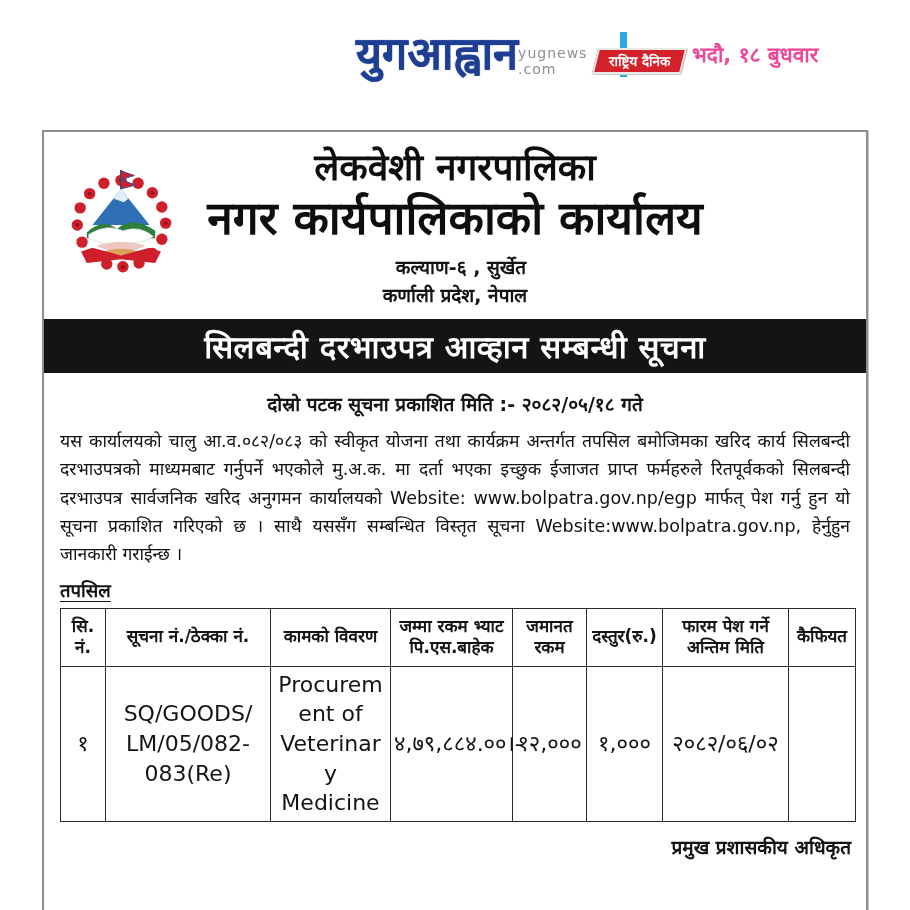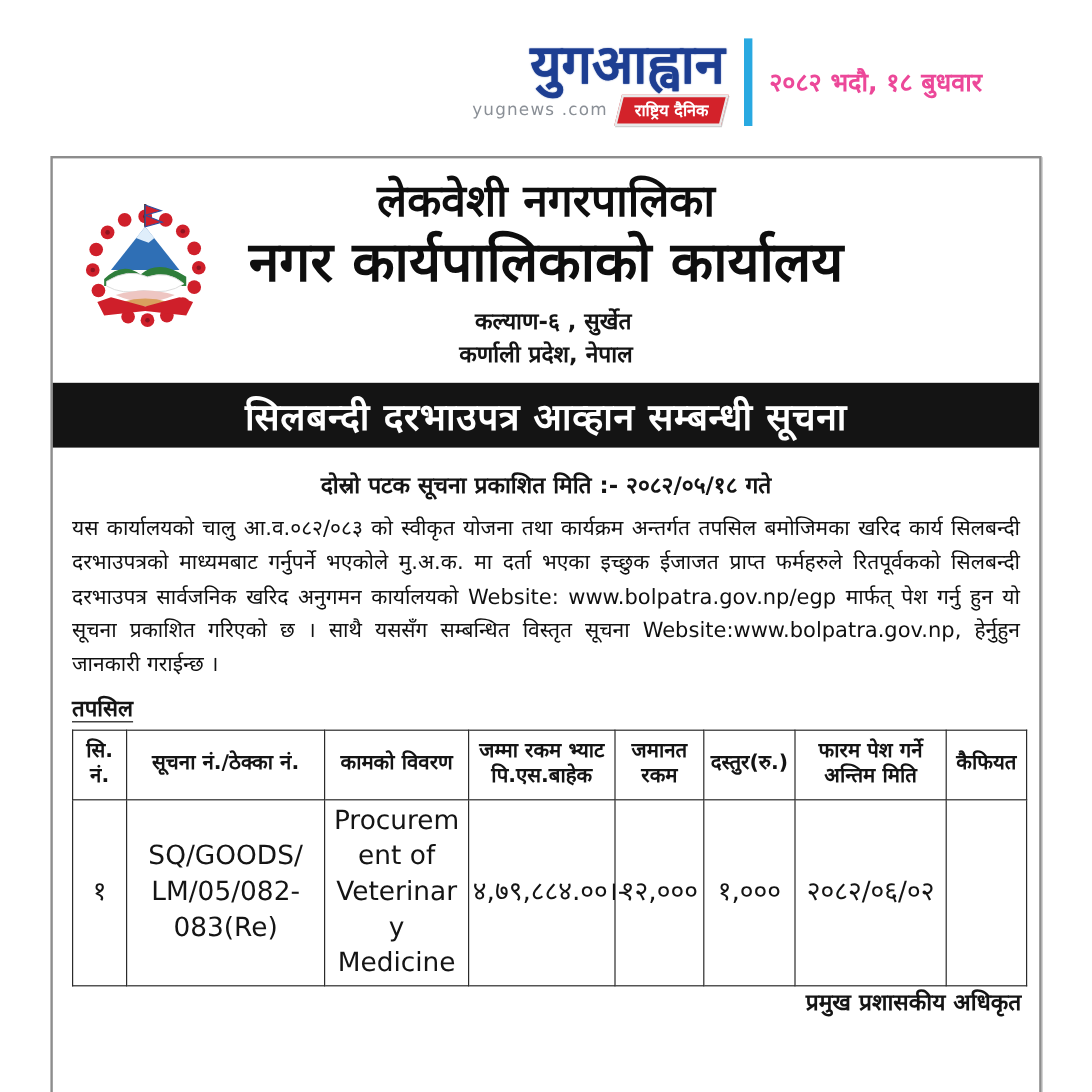--- a/index.html
+++ b/index.html
@@ -1,23 +1,23 @@
 <!DOCTYPE html>
 <html><head>
 <meta charset="utf-8">
 <style>
   * { margin:0; padding:0; box-sizing:border-box; }
   html,body { width:910px; height:910px; background:#ffffff; font-family:"DejaVu Sans", sans-serif; color:#141414; }
   .page { position:relative; width:910px; height:910px; background:#fff; overflow:hidden; }
 
   
   .masthead { position:absolute; left:356px; top:30px; width:520px; display:flex; align-items:stretch; }
-  .mast-logo { width:248px; display:flex; flex-direction:column; align-items:flex-end; }
+  .mast-logo { width:248px; display:flex; align-items:flex-end; }
   .mast-wordmark { font-size:45px; font-weight:800; color:#1d3e92; line-height:1.05; letter-spacing:0px; white-space:nowrap; text-shadow:0 0 1px #1d3e92; }
-  .mast-subrow { display:flex; align-items:center; gap:8px; margin-top:2px;margin-left:20px; }
+  .mast-subrow { display:flex; align-items:center; gap:8px; margin-top:2px; }
   .mast-url { font-size:14px; color:#8a8f96; letter-spacing:1px; }
   .mast-badge { background:#d3222a; color:#fff; font-size:13.5px; font-weight:700; padding:2px 12px; transform:skewX(-14deg); border:2px solid #e9e9e9; box-shadow:1px 1px 0 #cfcfcf; white-space:nowrap; }
   .mast-badge > span { display:inline-block; transform:skewX(14deg); }
   .mast-divider { width:7px; background:#29a9e1; margin:2px 14px 0 16px; }
   .mast-dates { display:flex; flex-direction:column; justify-content:center; gap:4px; }
   .date-np { font-size:21px; font-weight:600; color:#ec4899; white-space:nowrap; }
   .date-en { font-size:21.5px; font-weight:400; color:#3a3a3a; font-family:"Liberation Sans", sans-serif; white-space:nowrap; }
 
   
   .notice-box { position:absolute; left:42px; top:130px; width:826px; height:782px; background:#fff; border:2px solid #8d8d8d; box-shadow:1px 1px 0 #c9c9c9; }
@@ -37,21 +37,21 @@
   .body-text { margin:10px 16px 0 16px; font-size:17.5px; line-height:1.62; text-align:justify; color:#101010; }
 
   .tapasil { display:inline-block; margin:8px 0 4px 16px; font-size:18.5px; font-weight:700; text-decoration:underline; text-underline-offset:4px; }
 
   table.tender { border-collapse:collapse; table-layout:fixed; width:795px; margin-left:16px; margin-top:2px; }
   table.tender th, table.tender td { border:1.6px solid #2b2b2b; text-align:center; vertical-align:middle; padding:3px 3px; }
   table.tender th { font-size:17px; font-weight:700; height:58px; line-height:1.25; }
   table.tender td { font-size:22px; font-weight:400; height:82px; line-height:1.35; }
   td.wrap { word-break:break-word; }
 
-  .signoff { text-align:right; padding-right:15px; margin-top:0; font-size:19px; font-weight:700; }
+  .signoff { text-align:right; padding-right:15px; margin-top:12px; font-size:19px; font-weight:700; }
 </style>
 </head>
 <body>
 
 <div class="page">
 
   <div class="masthead">
     <div class="mast-logo">
       <div class="mast-wordmark">युगआह्वान</div>
       <div class="mast-subrow">

